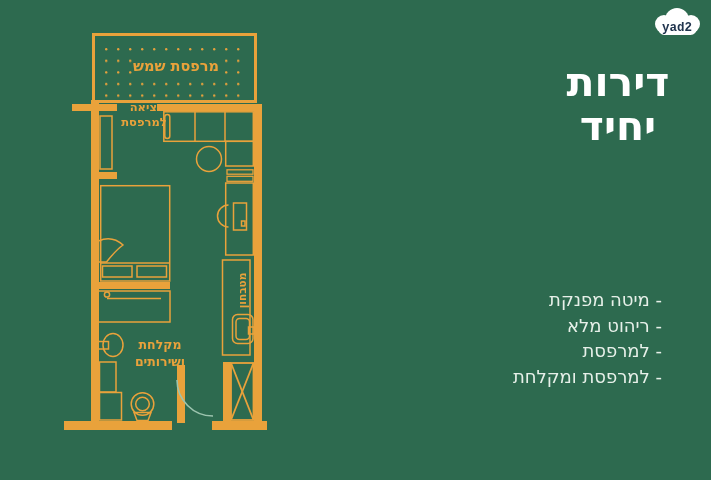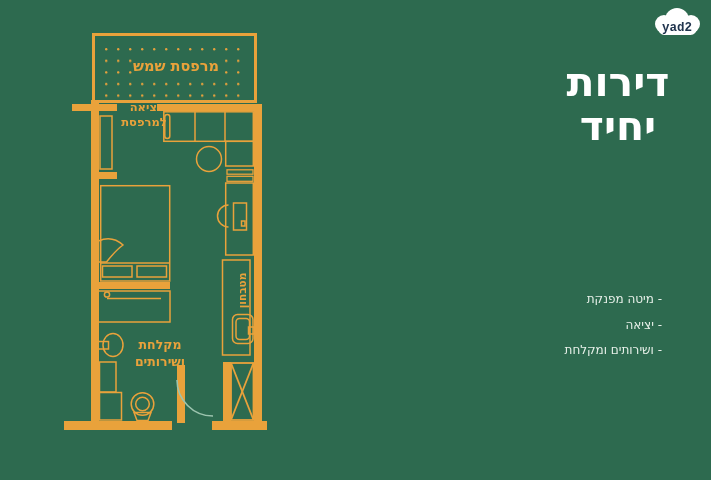--- a/index.html
+++ b/index.html
@@ -8,21 +8,21 @@
 
   .plan-svg{position:absolute;left:0;top:0;}
 
   .logo{position:absolute;left:651px;top:7px;width:52px;height:32px;font-family:Liberation Mono, monospace;}
   .logo svg{display:block;}
 
   .title{position:absolute;left:498px;top:60px;width:240px;text-align:center;
          color:#ffffff;font-weight:bold;font-size:41px;line-height:44px;direction:rtl;}
 
   .features{position:absolute;right:49px;top:287px;direction:rtl;text-align:right;
-            color:#e7f0e9;font-size:12px;line-height:25.7px;}
+            color:#e7f0e9;font-size:18px;line-height:25.7px;}
   .features .feature-item{white-space:nowrap;}
 
   .plan-label{font-family:"DejaVu Sans","Liberation Sans",sans-serif;font-weight:bold;fill:#e9a23b;}
 </style>
 </head>
 <body>
 
 <div class="stage">
 
   <svg class="plan-svg" width="711" height="480" viewBox="0 0 711 480">
@@ -139,17 +139,18 @@
     </svg>
   </div>
 
   <div class="title">
     <div>דירות</div>
     <div>יחיד</div>
   </div>
 
   <div class="features">
     <div class="feature-item">- מיטה מפנקת</div>
-    <div class="feature-item">- יציאה</div>
-    <div class="feature-item">- ושירותים ומקלחת</div>
+    <div class="feature-item">- ריהוט מלא</div>
+    <div class="feature-item">- למרפסת</div>
+    <div class="feature-item">- למרפסת ומקלחת</div>
   </div>
 
 </div>
 
 </body></html>

